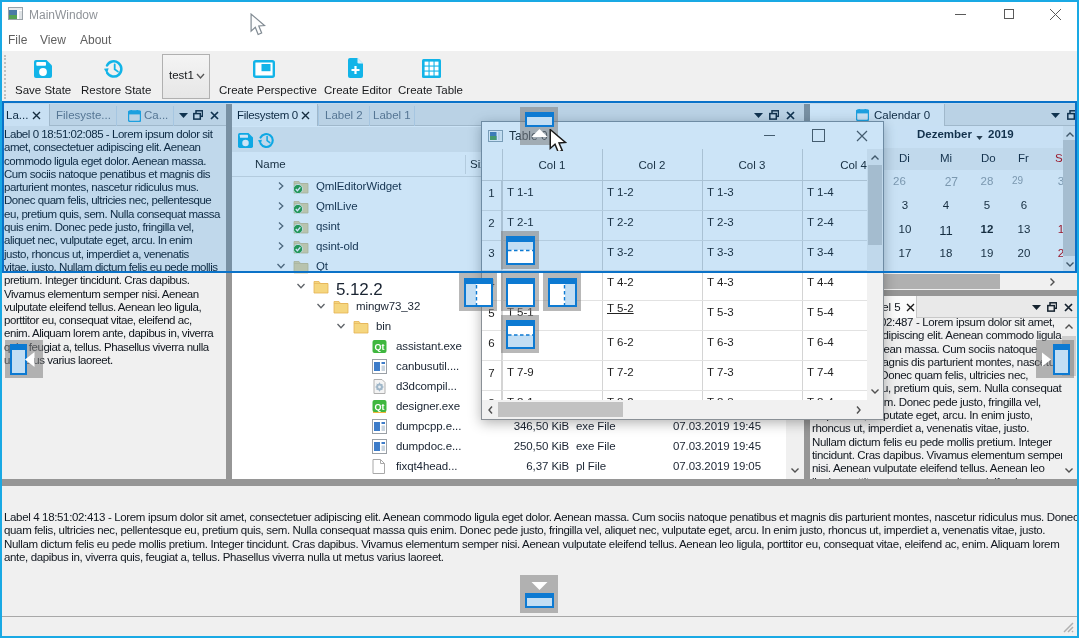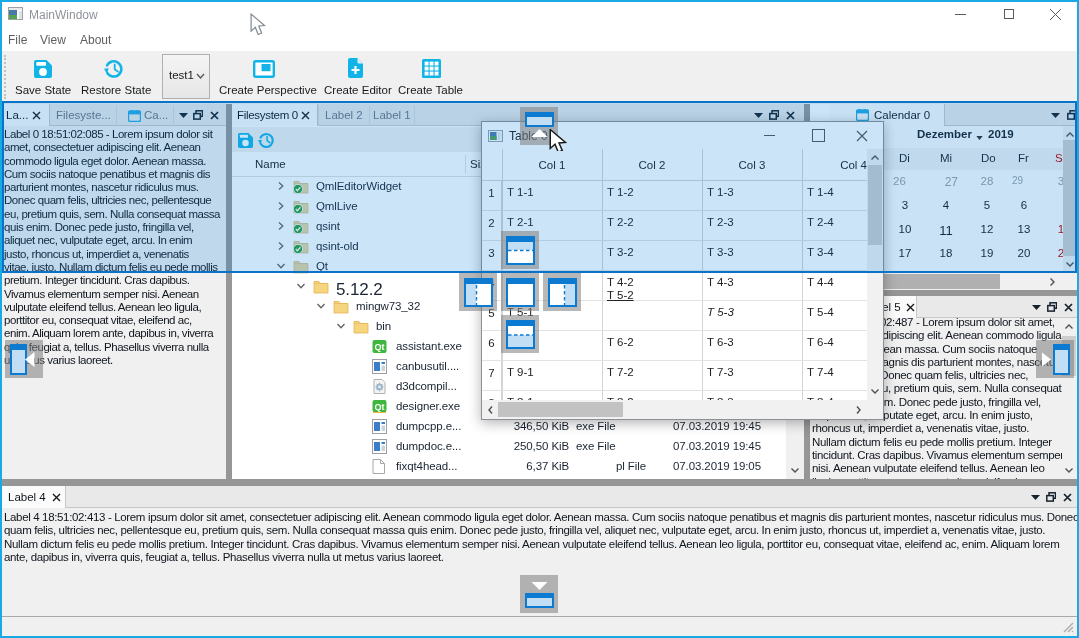--- a/index.html
+++ b/index.html
@@ -328,21 +328,21 @@
       <div class="abs" style="top: 263px; font-size: 11.5px; color: rgb(26, 36, 50); letter-spacing: -0.1px; left: 344px;">exe File</div>
       <div class="abs" style="top: 263px; font-size: 11.5px; color: rgb(26, 36, 50); letter-spacing: -0.1px; left: 441px;">07.03.2019 19:45</div>
       <div class="abs" style="left: 140px; top: 282px;">
         <svg width="13" height="15" viewBox="0 0 13 15">
           <path d="M1 0.5 h7.5 l4 4 v10 h-11.5 z" fill="#fff" stroke="#a8a8a8"></path>
           <path d="M8.5 0.5 v4 h4" fill="none" stroke="#a8a8a8"></path>
         </svg>
       </div>
       <div class="abs" style="top: 283px; font-size: 11.5px; color: rgb(26, 36, 50); letter-spacing: -0.1px; left: 164px;">fixqt4head...</div>
       <div class="abs" style="top: 283px; font-size: 11.5px; color: rgb(26, 36, 50); letter-spacing: -0.1px; left: 237px; width: 100px; text-align: right;">6,37 KiB</div>
-      <div class="abs" style="top: 283px; font-size: 11.5px; color: rgb(26, 36, 50); letter-spacing: -0.1px; left: 344px; margin-left: 40px;">pl File</div>
+      <div class="abs" style="top: 283px; font-size: 11.5px; color: rgb(26, 36, 50); letter-spacing: -0.1px; left: 344px;">pl File</div>
       <div class="abs" style="top: 283px; font-size: 11.5px; color: rgb(26, 36, 50); letter-spacing: -0.1px; left: 441px;">07.03.2019 19:05</div>
     </div>
 
   <div class="abs" style="left:554px;top:48px;width:18px;height:327px;background:#f0f0f0;">
     <svg class="abs" style="left:5px;top:6px;" width="8" height="5" viewBox="0 0 8 5">
         <path d="M0.5 4.5 L4 1 L7.5 4.5" stroke="#505050" stroke-width="1.4" fill="none"></path>
       </svg>
     <svg class="abs" style="left:5px;top:316px;" width="8" height="5" viewBox="0 0 8 5">
         <path d="M0.5 0.5 L4 4 L7.5 0.5" stroke="#505050" stroke-width="1.4" fill="none"></path>
       </svg>
@@ -389,21 +389,21 @@
       <div class="abs" style="left:124px;top:49px;width:24px;text-align:right;font-size:12px;color:#9aa0a6;">27</div>
       <div class="abs" style="left:165px;top:49px;width:24px;text-align:center;font-size:11.5px;color:#9aa0a6;">28</div>
       <div class="abs" style="left:202px;top:49px;width:24px;text-align:left;font-size:10px;color:#9aa0a6;">29</div>
       <div class="abs" style="left:239px;top:49px;width:24px;text-align:center;font-size:11.5px;color:#9aa0a6;">3</div>
       <div class="abs" style="left:83px;top:73px;width:24px;text-align:center;font-size:11.5px;color:#1a1a1a;">3</div>
       <div class="abs" style="left:124px;top:73px;width:24px;text-align:center;font-size:11.5px;color:#1a1a1a;">4</div>
       <div class="abs" style="left:165px;top:73px;width:24px;text-align:center;font-size:11.5px;color:#1a1a1a;">5</div>
       <div class="abs" style="left:202px;top:73px;width:24px;text-align:center;font-size:11.5px;color:#1a1a1a;">6</div>
       <div class="abs" style="left:83px;top:97px;width:24px;text-align:center;font-size:11.5px;color:#1a1a1a;">10</div>
       <div class="abs" style="left:124px;top:97px;width:24px;text-align:center;font-size:13px;color:#1a1a1a;">11</div>
-      <div class="abs" style="left:165px;top:97px;width:24px;text-align:center;font-size:11.5px;color:#1a1a1a;">12</div>
+      <div class="abs" style="left:165px;top:97px;width:24px;text-align:center;font-size:11.5px;color:#1a1a1a;font-weight:bold;">12</div>
       <div class="abs" style="left:202px;top:97px;width:24px;text-align:center;font-size:11.5px;color:#1a1a1a;">13</div>
       <div class="abs" style="left:239px;top:97px;width:24px;text-align:center;font-size:11.5px;color:#c00000;">1</div>
       <div class="abs" style="left:83px;top:121px;width:24px;text-align:center;font-size:11.5px;color:#1a1a1a;">17</div>
       <div class="abs" style="left:124px;top:121px;width:24px;text-align:center;font-size:11.5px;color:#1a1a1a;">18</div>
       <div class="abs" style="left:165px;top:121px;width:24px;text-align:center;font-size:11.5px;color:#1a1a1a;">19</div>
       <div class="abs" style="left:202px;top:121px;width:24px;text-align:center;font-size:11.5px;color:#1a1a1a;">20</div>
       <div class="abs" style="left:239px;top:121px;width:24px;text-align:center;font-size:11.5px;color:#c00000;">2</div>
     </div>
 
   <div class="abs" style="left:253px;top:22px;width:14px;height:146px;background:#f0f0f0;">
@@ -451,37 +451,20 @@
       </svg>
     <svg class="abs" style="left:3px;top:150px;" width="8" height="5" viewBox="0 0 8 5">
         <path d="M0.5 0.5 L4 4 L7.5 0.5" stroke="#505050" stroke-width="1.4" fill="none"></path>
       </svg>
     <div class="abs" style="left:0px;top:18px;width:14px;height:40px;background:#cdcdcd;"></div>
   </div>
 </div>
 
 <div class="abs splitter" style="left:2px;top:479px;width:1075px;height:7px;"></div>
 <div class="abs" style="left:2px;top:486px;width:1075px;height:131px;background:#f0f0f0;border-bottom:1px solid #a8a8a8;">
-  <div class="abs tabbar" style="left:0;top:0;width:1075px;height:22px;">
-    <div class="abs tab-active" style="left:0;top:0;width:64px;height:22px;"></div>
-    <div class="abs tab-label" style="left:6px;top:5px;">Label 4</div>
-    <svg class="abs" style="left:50px;top:7px;" width="9" height="9" viewBox="0 0 9 9">
-        <path d="M1 1 L8 8 M8 1 L1 8" stroke="#1a1a1a" stroke-width="1.4"></path>
-      </svg>
-    <svg class="abs" style="left:1029px;top:9px;" width="9" height="5" viewBox="0 0 9 5">
-        <path d="M0 0 h9 l-4.5 5 z" fill="#15222e"></path>
-      </svg>
-    <svg class="abs" style="left:1044px;top:6px;" width="10" height="10" viewBox="0 0 10 10">
-        <rect x="3" y="0.8" width="6.5" height="5.5" fill="none" stroke="#15222e" stroke-width="1.5"></rect>
-        <rect x="0.8" y="3.6" width="6.5" height="5.5" fill="#e9e9e9" stroke="#15222e" stroke-width="1.5"></rect>
-      </svg>
-    <svg class="abs" style="left:1061px;top:7px;" width="9" height="9" viewBox="0 0 9 9">
-        <path d="M1 1 L8 8 M8 1 L1 8" stroke="#15222e" stroke-width="1.7"></path>
-      </svg>
-  </div>
   <div class="abs txt" style="left:2px;top:25px;width:1070px;">Label 4 18:51:02:413 - Lorem ipsum dolor sit amet, consectetuer adipiscing elit. Aenean commodo ligula eget dolor. Aenean massa. Cum sociis natoque penatibus et magnis dis parturient montes, nascetur ridiculus mus. Donec<br>quam felis, ultricies nec, pellentesque eu, pretium quis, sem. Nulla consequat massa quis enim. Donec pede justo, fringilla vel, aliquet nec, vulputate eget, arcu. In enim justo, rhoncus ut, imperdiet a, venenatis vitae, justo.<br>Nullam dictum felis eu pede mollis pretium. Integer tincidunt. Cras dapibus. Vivamus elementum semper nisi. Aenean vulputate eleifend tellus. Aenean leo ligula, porttitor eu, consequat vitae, eleifend ac, enim. Aliquam lorem<br>ante, dapibus in, viverra quis, feugiat a, tellus. Phasellus viverra nulla ut metus varius laoreet.</div>
 </div>
 
 <svg class="abs" style="left:1062px;top:621px;" width="13" height="13" viewBox="0 0 13 13">
     <path d="M11 2 L2 11 M11 6 L6 11 M11 10 L10 11" stroke="#b0b0b0" stroke-width="1.5"></path>
   </svg>
 
 <div id="float" class="abs" style="left:481px;top:121px;width:403px;height:299px;background:#ffffff;border:1px solid #8a9096;box-shadow:0 3px 12px rgba(0,0,0,0.3);z-index:10;">
 
   <div class="abs" style="left:0;top:0;width:401px;height:27px;background:#ffffff;">
@@ -540,36 +523,36 @@
       </div>
       <div class="abs" style="left:25px;top:127px;color:#222;">T 4-1</div>
       <div class="abs" style="left:125px;top:127px;color:#222;">T 4-2</div>
       <div class="abs" style="left:225px;top:127px;color:#222;">T 4-3</div>
       <div class="abs" style="left:325px;top:127px;color:#222;">T 4-4</div>
       <div class="abs" style="left:0;top:181px;width:401px;height:1px;background:#e2e2e2;"></div>
       <div class="abs" style="left:0;top:152px;width:20px;height:30px;border-right:1px solid #d4d4d4;">
         <div style="margin-top:6px;text-align:center;color:#222;">5</div>
       </div>
       <div class="abs" style="left:25px;top:157px;color:#222;">T 5-1</div>
-      <div class="abs" style="left:125px;top:140px;color:#222;text-decoration:underline;">T 5-2</div>
-      <div class="abs" style="left:225px;top:157px;color:#222;font-style:italic;">T 5-3</div>
+      <div class="abs" style="left:125px;top:153px;color:#222;text-decoration:underline;">T 5-2</div>
+      <div class="abs" style="left:225px;top:157px;color:#222;">T 5-3</div>
       <div class="abs" style="left:325px;top:157px;color:#222;">T 5-4</div>
       <div class="abs" style="left:0;top:211px;width:401px;height:1px;background:#e2e2e2;"></div>
       <div class="abs" style="left:0;top:182px;width:20px;height:30px;border-right:1px solid #d4d4d4;">
         <div style="margin-top:6px;text-align:center;color:#222;">6</div>
       </div>
       <div class="abs" style="left:25px;top:187px;color:#222;">T 6-1</div>
       <div class="abs" style="left:125px;top:187px;color:#222;">T 6-2</div>
       <div class="abs" style="left:225px;top:187px;color:#222;">T 6-3</div>
       <div class="abs" style="left:325px;top:187px;color:#222;">T 6-4</div>
       <div class="abs" style="left:0;top:241px;width:401px;height:1px;background:#e2e2e2;"></div>
       <div class="abs" style="left:0;top:212px;width:20px;height:30px;border-right:1px solid #d4d4d4;">
         <div style="margin-top:6px;text-align:center;color:#222;">7</div>
       </div>
-      <div class="abs" style="left:25px;top:217px;color:#222;">T 9-1</div>
+      <div class="abs" style="left:25px;top:217px;color:#222;">T 7-9</div>
       <div class="abs" style="left:125px;top:217px;color:#222;">T 7-2</div>
       <div class="abs" style="left:225px;top:217px;color:#222;">T 7-3</div>
       <div class="abs" style="left:325px;top:217px;color:#222;">T 7-4</div>
       <div class="abs" style="left:0;top:242px;width:20px;height:30px;border-right:1px solid #d4d4d4;">
         <div style="margin-top:6px;text-align:center;color:#222;">8</div>
       </div>
       <div class="abs" style="left:25px;top:247px;color:#222;">T 8-1</div>
       <div class="abs" style="left:125px;top:247px;color:#222;">T 8-2</div>
       <div class="abs" style="left:225px;top:247px;color:#222;">T 8-3</div>
       <div class="abs" style="left:325px;top:247px;color:#222;">T 8-4</div>

